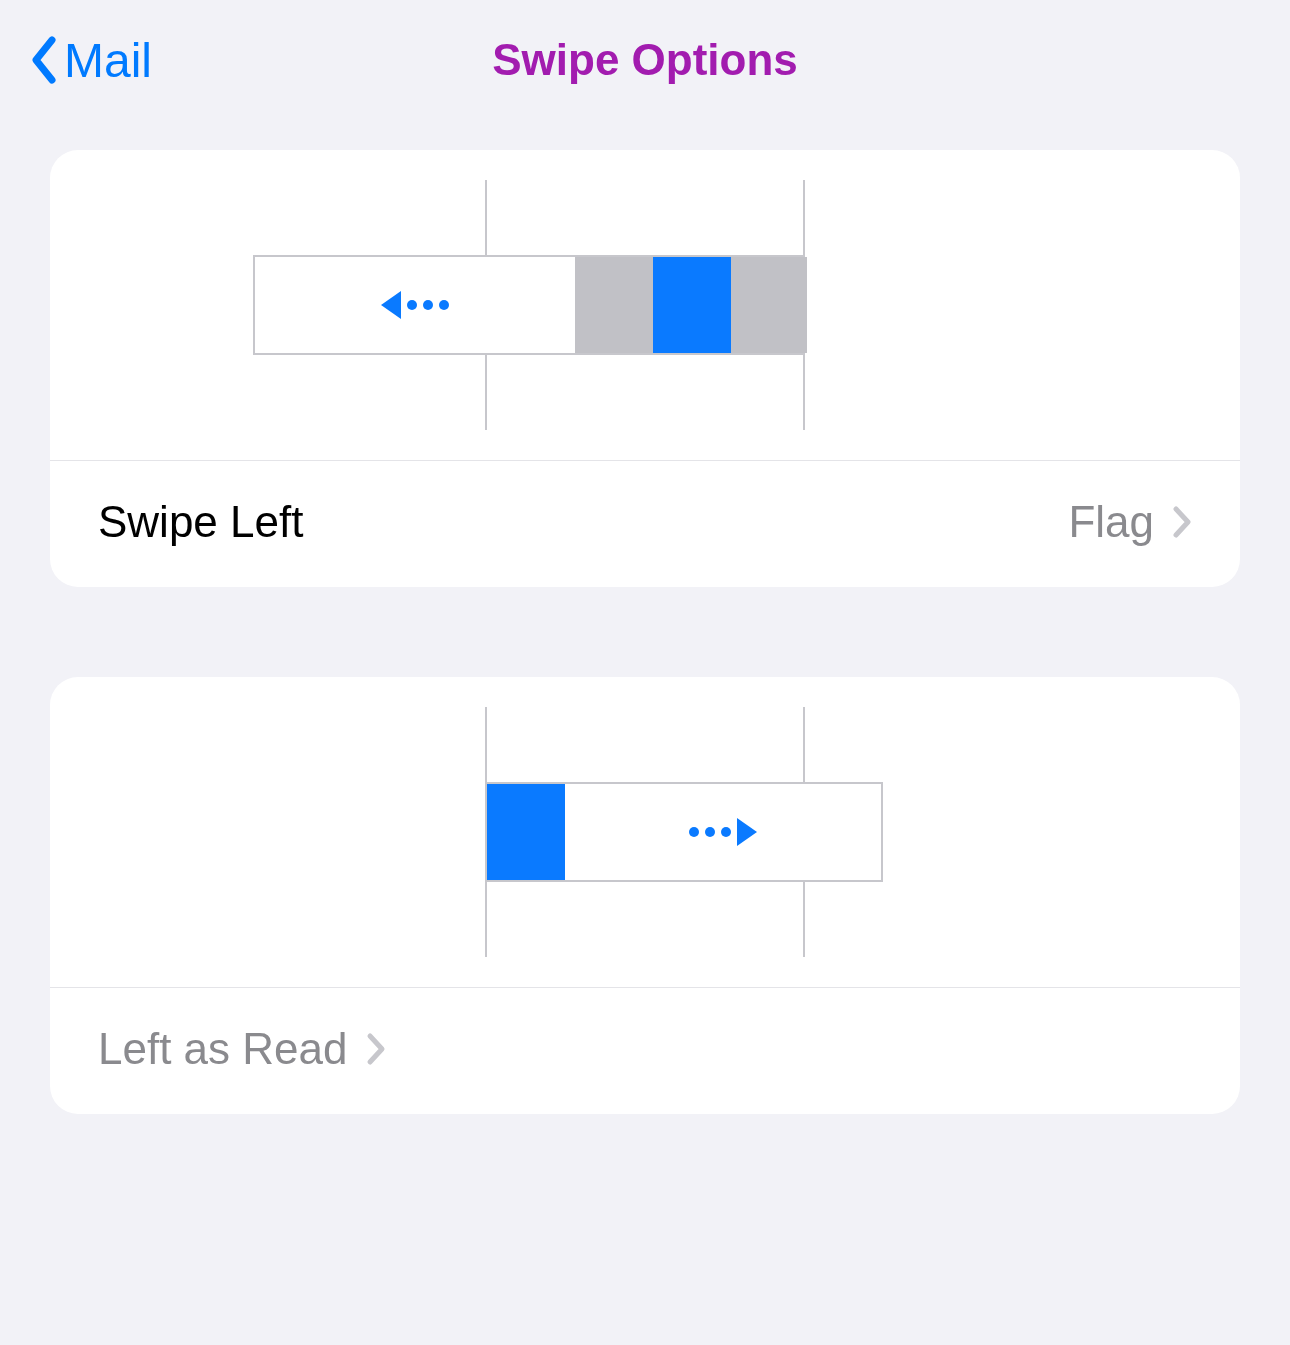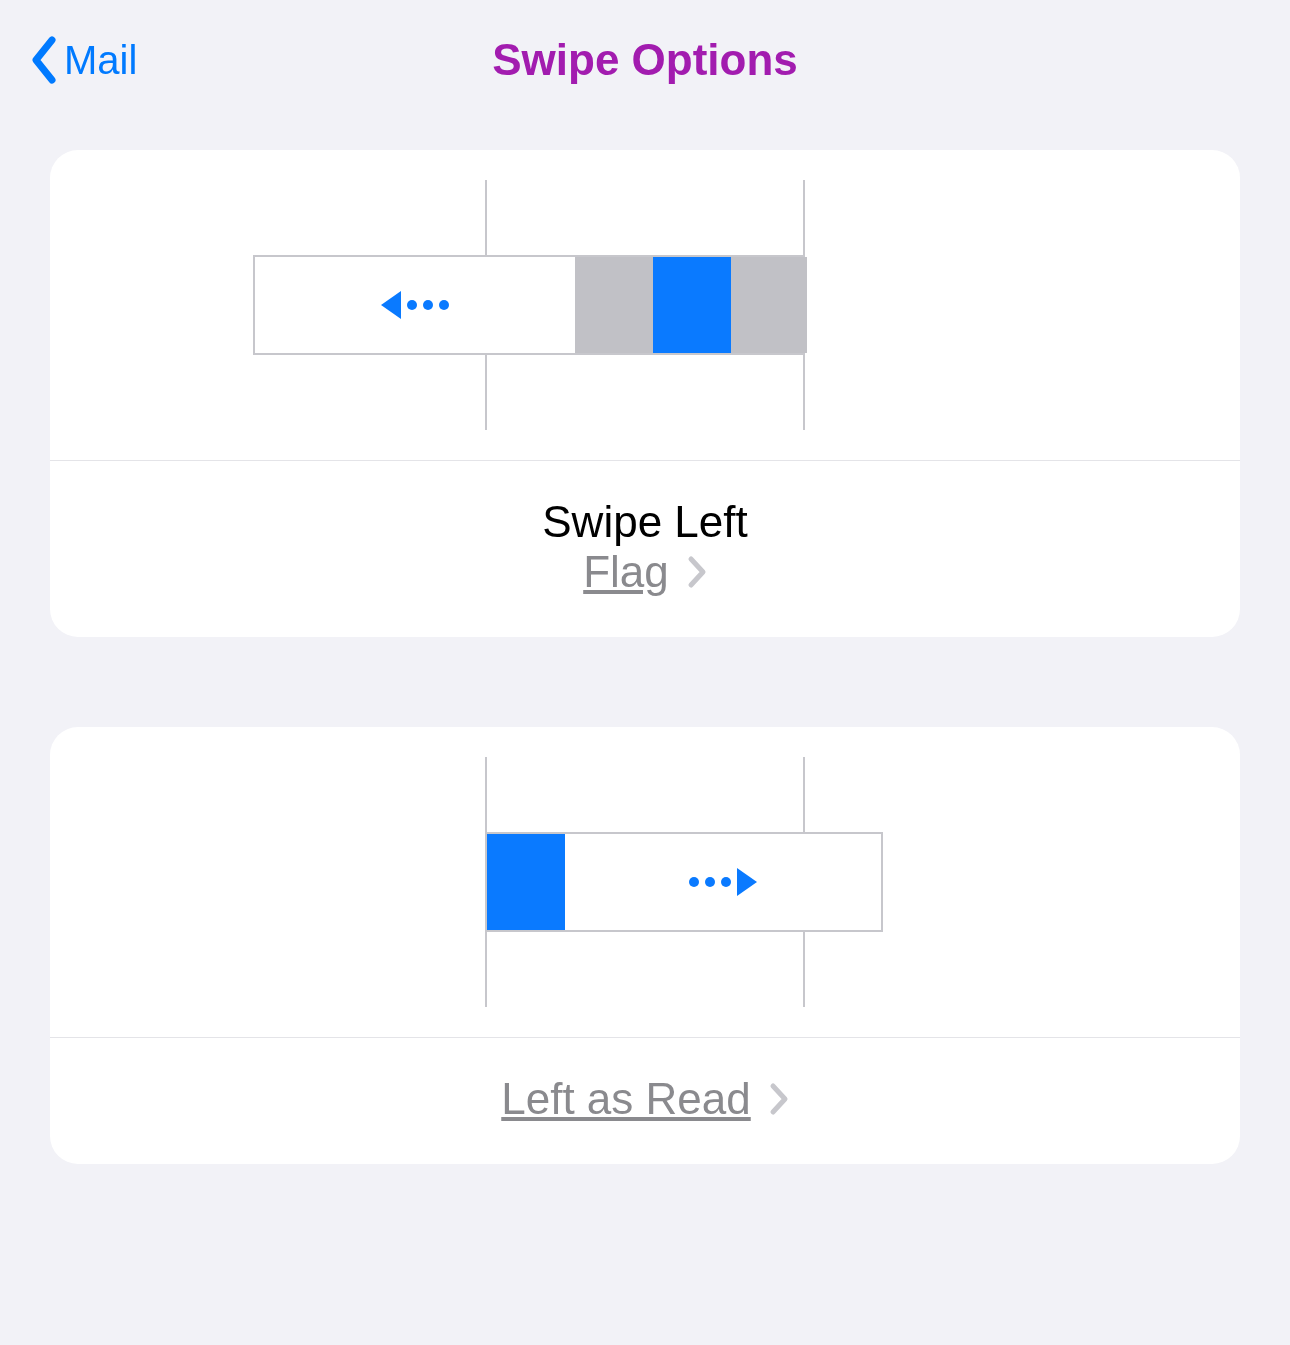--- a/index.html
+++ b/index.html
@@ -14,21 +14,21 @@
       display: flex;
       align-items: center;
       padding: 30px 30px 20px 30px;
       position: relative;
       height: 110px;
     }
     .back-button {
       display: flex;
       align-items: center;
       color: #007aff;
-      font-size: 40px;
+      font-size: 48px;
       font-weight: 400;
       cursor: pointer;
       gap: 6px;
     }
     .back-chevron svg { display: block; }
     .page-title {
       position: absolute;
       left: 50%;
       transform: translateX(-50%);
       font-size: 44px;
@@ -124,41 +124,39 @@
       border-right: 20px solid #0a7aff;
     }
     .tri-right {
       width: 0; height: 0;
       border-top: 14px solid transparent;
       border-bottom: 14px solid transparent;
       border-left: 20px solid #0a7aff;
     }
     .option-row {
       display: flex;
-      align-items: center;
+      align-items: flex-start;
       justify-content: space-between;
       padding: 36px 48px 40px 48px;
       border-top: 1px solid #e4e4e8;
       cursor: pointer;
-      flex-direction: column;
     }
     .option-label {
       font-size: 44px;
       font-weight: 400;
       color: #000;
     }
     .option-value-wrap {
       display: flex;
       align-items: center;
       gap: 18px;
     }
     .option-value {
       font-size: 44px;
       color: #8a8a8e;
-      text-decoration: underline;
     }
     .chevron-right svg { display: block; }
   </style>
 </head>
 <body>
 
 <div class="header">
   <div class="back-button">
     <span class="back-chevron">
       <svg width="28" height="48" viewBox="0 0 28 48" fill="none">

